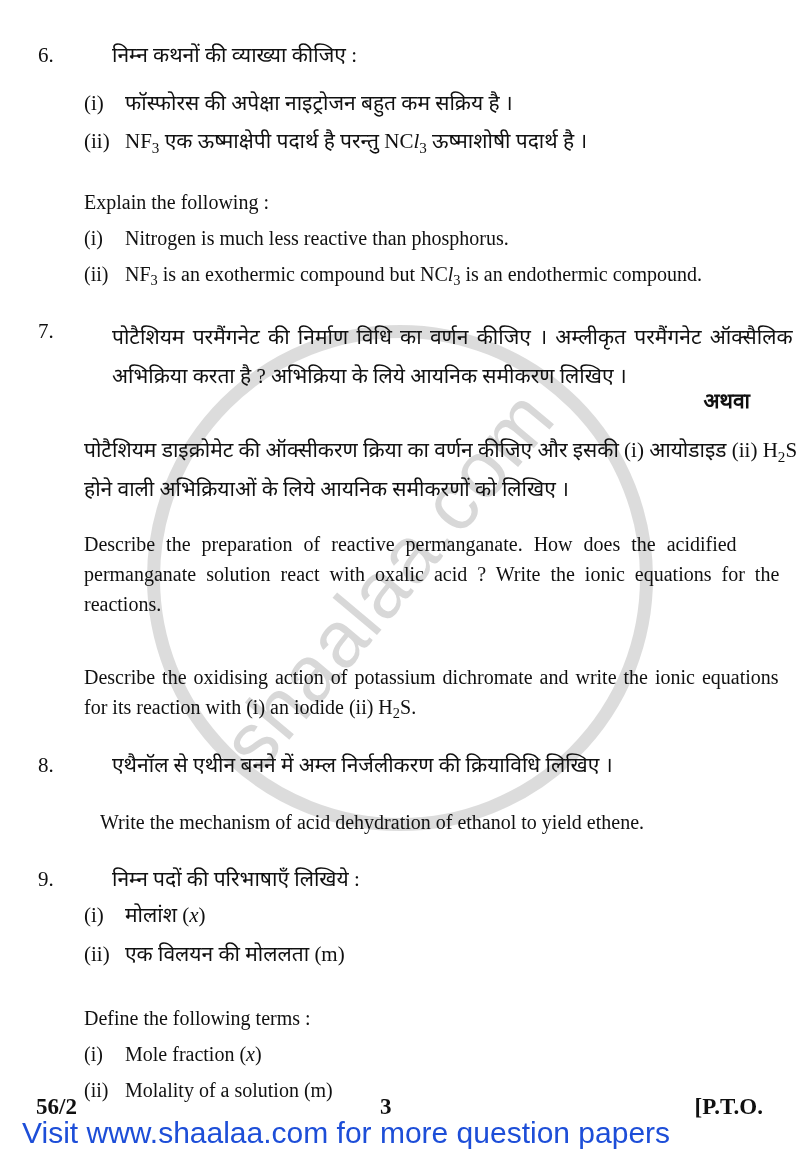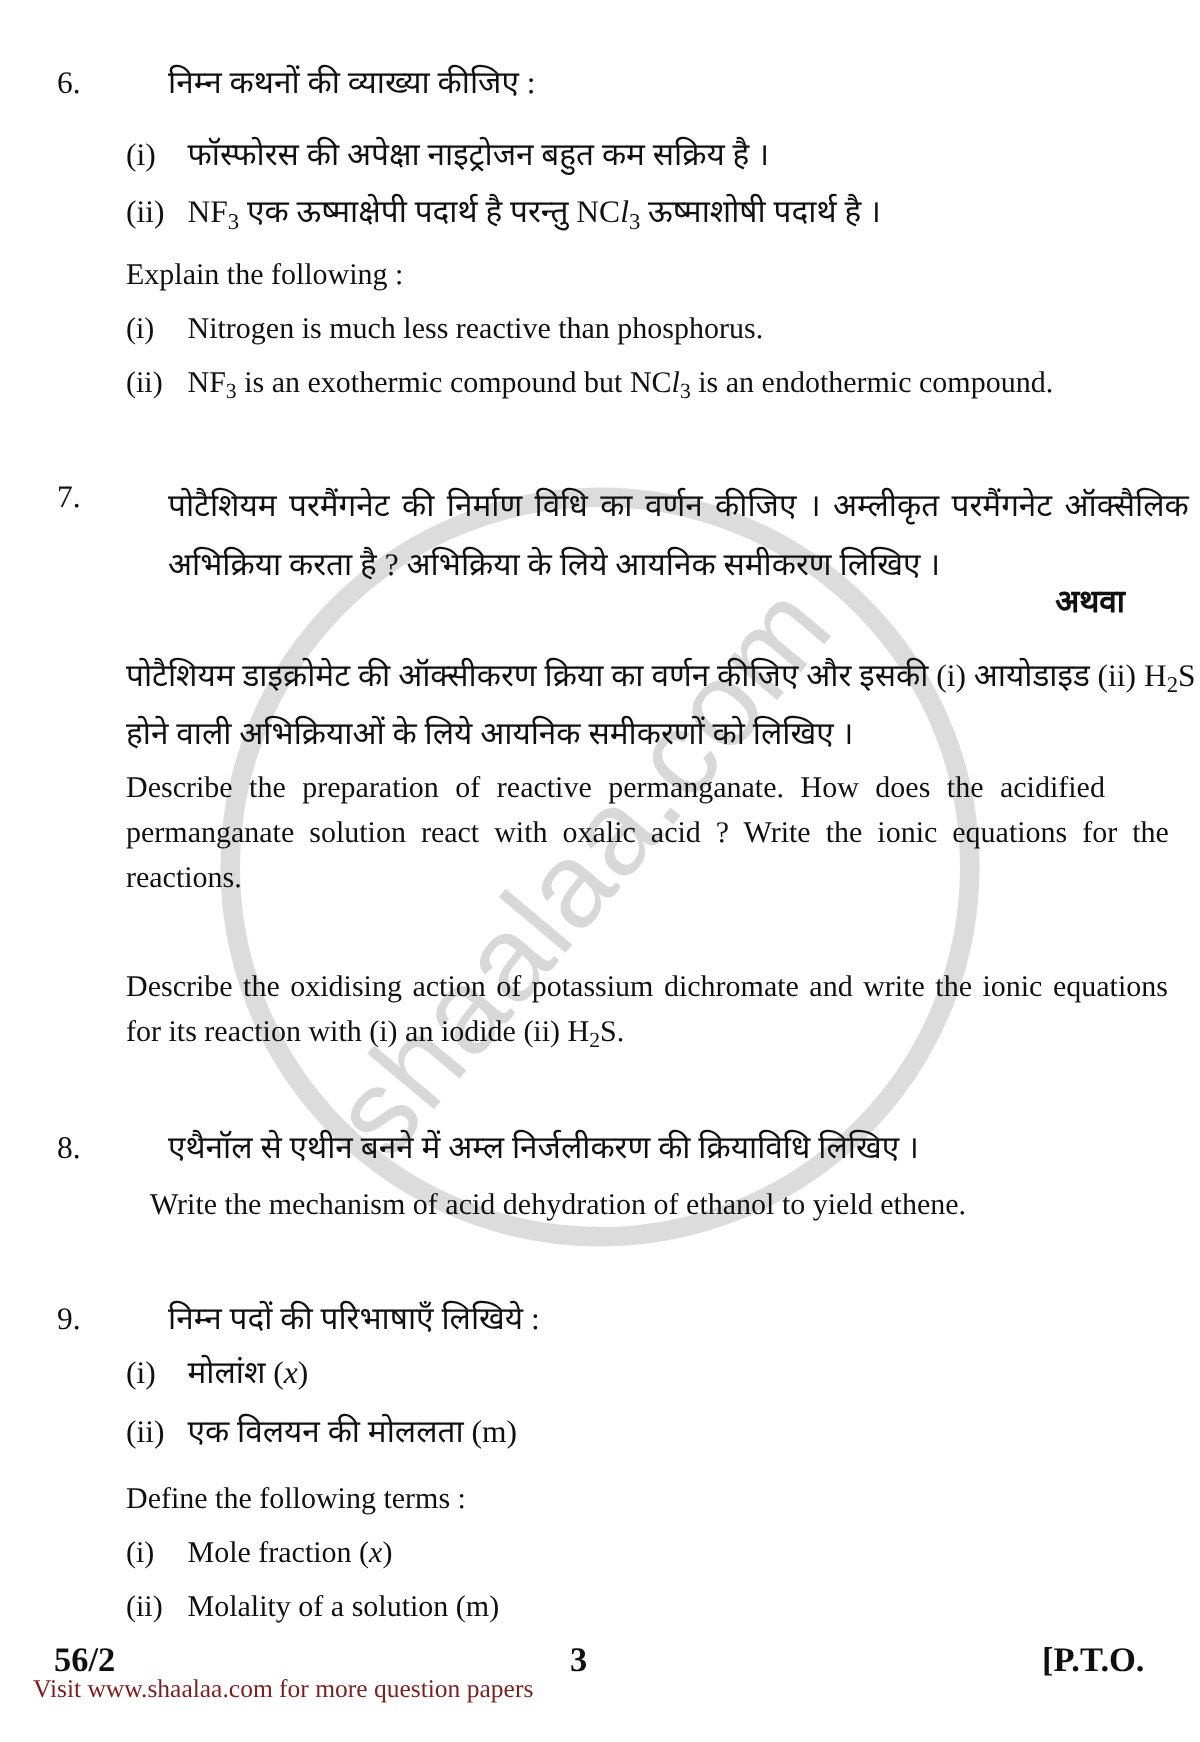--- a/index.html
+++ b/index.html
@@ -25,40 +25,40 @@
   .content{position:absolute;inset:0;z-index:1;}
   .abs{position:absolute;}
   .qrow{left:38px;width:714px;display:flex;align-items:flex-start;}
   .qnum{width:46px;flex:none;}
   .qbody{flex:1;min-width:0;margin-left:28px;}
   .item{left:84px;width:668px;display:flex;align-items:flex-start;}
   .ilabel{width:41px;flex:none;}
   .itext{flex:1;min-width:0;white-space:nowrap;}
   .line{white-space:nowrap;}
   .hi{font-size:21px;line-height:27px;}
-  .en{font-size:20px;line-height:26px;}
+  .en{font-size:20px;line-height:26px;margin-top:19px;}
   .para-hi .line{line-height:39px;}
   .para-en .line{line-height:30px;}
   .center-head{left:84px;width:666px;text-align:right;font-weight:bold;}
   sub{font-size:0.72em;line-height:0;vertical-align:-0.30em;}
   .ital{font-style:italic;}
   .ws2{word-spacing:2px;}
   .ws3{word-spacing:3px;}
   .ws5{word-spacing:5px;}
   .ws6{word-spacing:6px;}
   
   .footer{
     left:36px;top:1094px;width:727px;display:flex;
     justify-content:space-between;align-items:flex-start;
     font-weight:bold;font-size:23px;
   }
   .visit{
     left:22px;top:1116px;
-    font-family:Liberation Serif, serif;
-    font-size:17px;color:#7f1d1d;white-space:nowrap;
+    font-family:Liberation Sans, sans-serif;
+    font-size:30px;color:#1d4ed8;white-space:nowrap;
   }
 </style>
 </head>
 <body>
 
 <div class="wm-ring"></div>
 <div class="wm-text">shaalaa.com</div>
 
 <div class="content">
 

